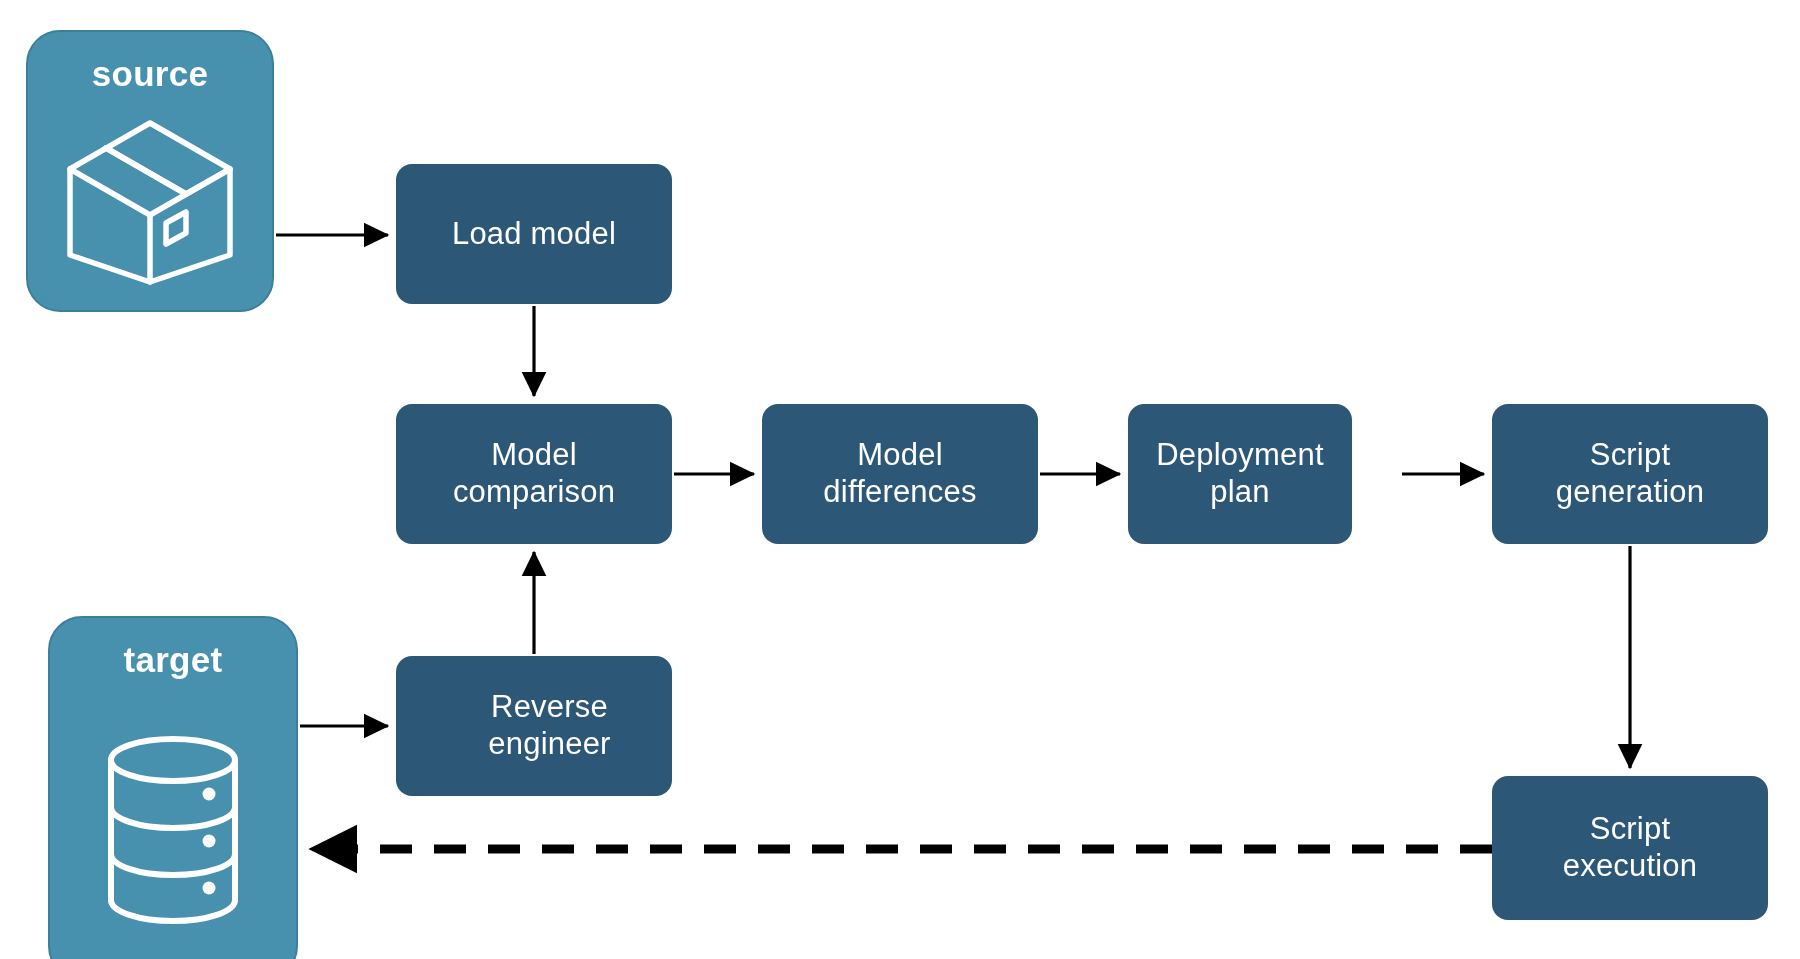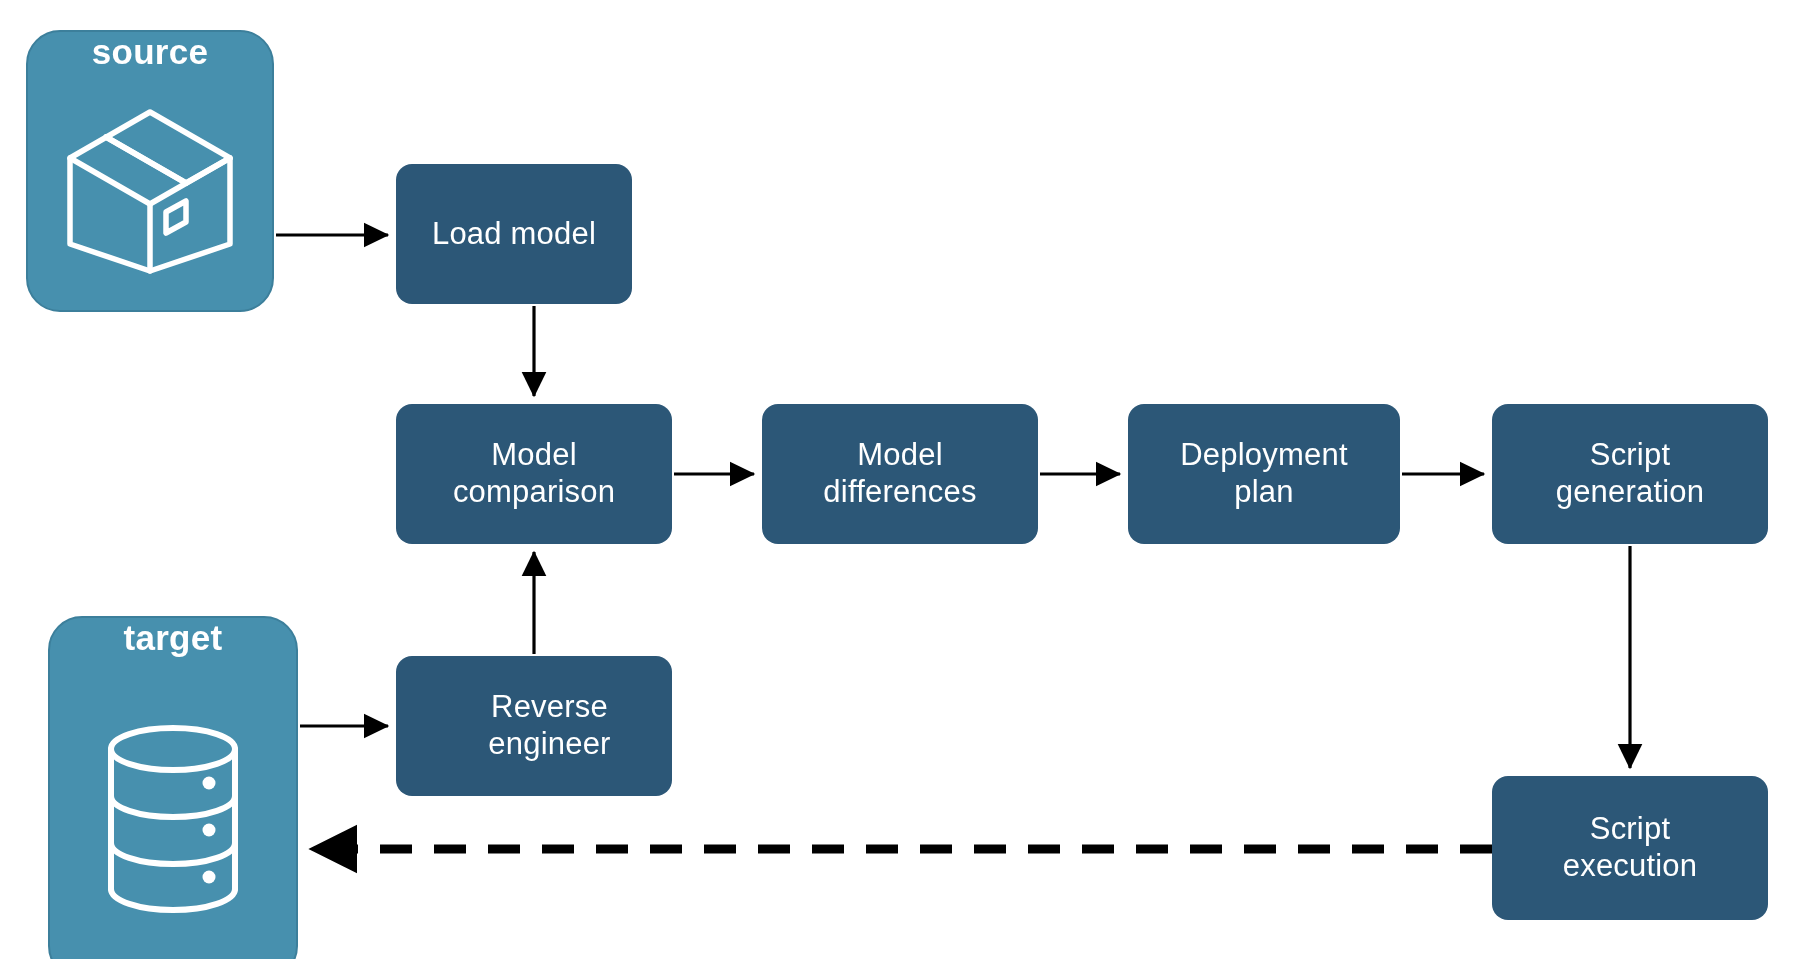--- a/index.html
+++ b/index.html
@@ -41,20 +41,21 @@
     line-height: 1.18;
     font-weight: 400;
     letter-spacing: 0.2px;
   }
   .endpoint {
     background: #4790AE;
     border: 2px solid #3C7F9B;
     border-radius: 34px;
     flex-direction: column;
     justify-content: flex-start;
+    padding-top: 22px;
   }
   .endpoint-label {
     font-size: 35px;
     font-weight: bold;
     letter-spacing: 0.3px;
   }
   .endpoint-icon {
     flex: 1;
     display: flex;
     align-items: center;
@@ -129,35 +130,35 @@
           <path d="M18 75 a62 21 0 0 0 124 0"></path>
           <path d="M18 122 a62 21 0 0 0 124 0"></path>
         </g>
         <circle cx="116" cy="62" r="6.5" fill="#ffffff"></circle>
         <circle cx="116" cy="109" r="6.5" fill="#ffffff"></circle>
         <circle cx="116" cy="156" r="6.5" fill="#ffffff"></circle>
       </svg>
     </div>
   </div>
 
-  <div class="node proc" style="left:396px; top:164px; width:236px; height:140px;">
+  <div class="node proc" style="left:396px; top:164px; width:276px; height:140px;">
     <span class="proc-label">Load model</span>
   </div>
 
   <div class="node proc" style="left:396px; top:404px; width:276px; height:140px;">
     <span class="proc-label">Model
 comparison</span>
   </div>
 
   <div class="node proc" style="left:762px; top:404px; width:276px; height:140px;">
     <span class="proc-label">Model
 differences</span>
   </div>
 
-  <div class="node proc" style="left:1128px; top:404px; width:272px; height:140px;text-align:center;">
+  <div class="node proc" style="left:1128px; top:404px; width:224px; height:140px;text-align:center;">
     <span class="proc-label">Deployment
 plan</span>
   </div>
 
   <div class="node proc" style="left:1492px; top:404px; width:276px; height:140px;">
     <span class="proc-label">Script
 generation</span>
   </div>
 
   <div class="node proc" style="left:1492px; top:776px; width:276px; height:144px;">

